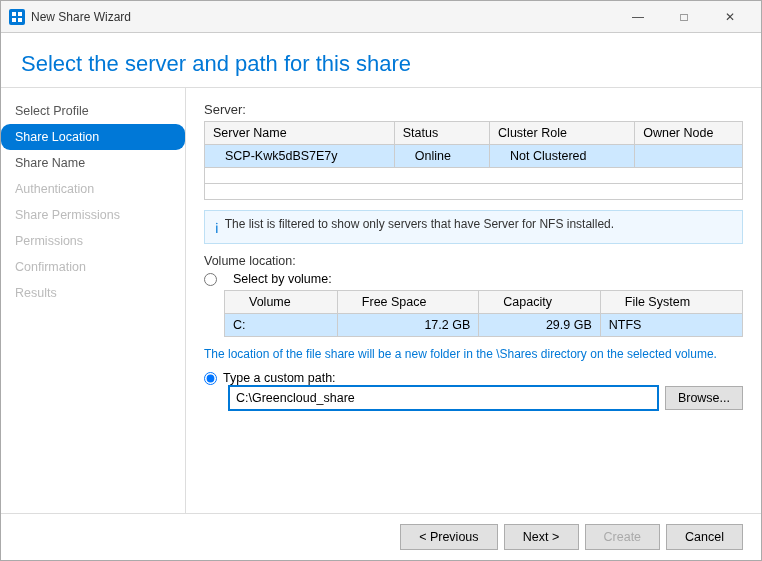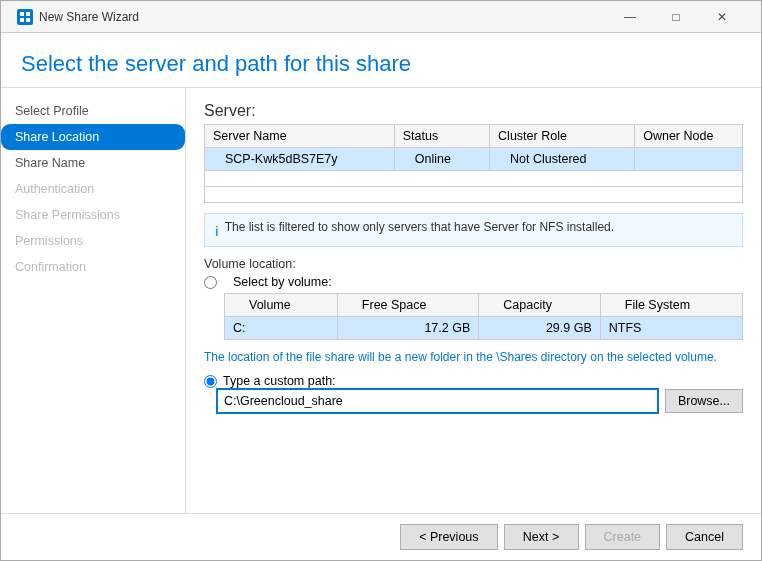--- a/index.html
+++ b/index.html
@@ -20,21 +20,21 @@
       box-shadow: 2px 2px 10px rgba(0,0,0,0.3);
       display: flex;
       flex-direction: column;
     }
     .titlebar {
       background: #f5f5f5;
       border-bottom: 1px solid #ccc;
       height: 32px;
       display: flex;
       align-items: center;
-      padding: 0 16px;
+      padding: 0 8px;
       flex-shrink: 0;
     }
     .titlebar-icon {
       width: 16px;
       height: 16px;
       margin-right: 6px;
       background: #0078d7;
       border-radius: 2px;
       flex-shrink: 0;
       display: flex;
@@ -107,21 +107,21 @@
     }
     .right-panel {
       flex: 1;
       padding: 14px 18px;
       overflow-y: auto;
       display: flex;
       flex-direction: column;
       gap: 10px;
     }
     .section-label {
-      font-size: 16px;
+      font-size: 13px;
       color: #333;
       margin-bottom: 4px;
     }
     .server-table {
       width: 100%;
       border-collapse: collapse;
       border: 1px solid #ccc;
       font-size: 12.5px;
     }
     .server-table th {
@@ -197,21 +197,21 @@
     .custom-path-radio {
       display: flex;
       align-items: center;
       gap: 6px;
       font-size: 12.5px;
     }
     .path-input-row {
       display: flex;
       align-items: center;
       gap: 6px;
-      margin-left: 12px;
+      margin-left: 24px;
     }
     .path-input {
       flex: 1;
       border: 2px solid #0078d7;
       padding: 4px 6px;
       font-size: 12.5px;
       outline: none;
     }
     .browse-btn {
       padding: 4px 12px;
@@ -272,20 +272,21 @@
     <div class="main-body">
 
       <div class="sidebar">
         <div class="sidebar-item">Select Profile</div>
         <div class="sidebar-item active">Share Location</div>
         <div class="sidebar-item">Share Name</div>
         <div class="sidebar-item disabled">Authentication</div>
         <div class="sidebar-item disabled">Share Permissions</div>
         <div class="sidebar-item disabled">Permissions</div>
         <div class="sidebar-item disabled">Confirmation</div>
+        <div class="sidebar-item disabled">Results</div>
       </div>
 
       <div class="right-panel">
 
         <div>
           <div class="section-label">Server:</div>
           <table class="server-table">
             <thead>
               <tr>
                 <th>Server Name</th>

